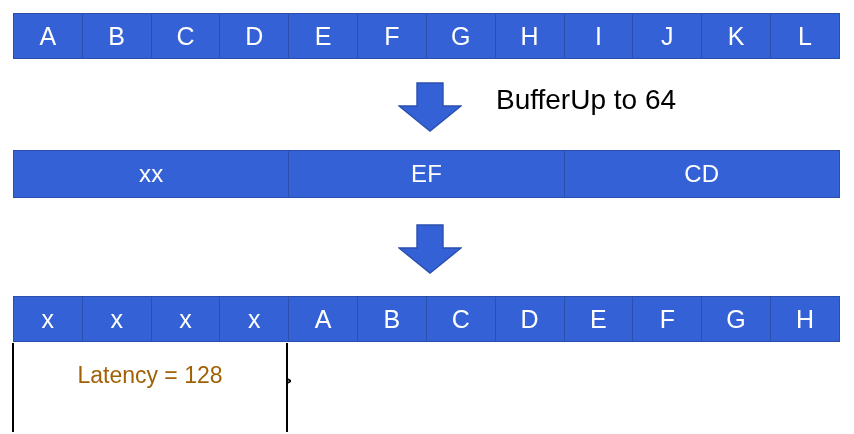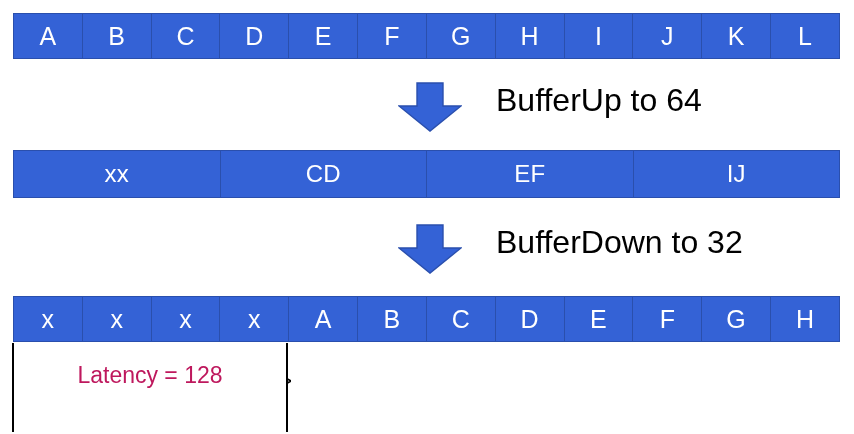--- a/index.html
+++ b/index.html
@@ -63,21 +63,21 @@
     top: 2px;
     width: 64px;
     height: 50px;
   }
   .arrow-down svg { display: block; width: 64px; height: 50px; }
 
   .step-label {
     position: absolute;
     left: 496px;
     top: 5px;
-    font-size: 32px;
+    font-size: 28px;
     color: #000000;
     line-height: 30px;
     white-space: nowrap;
   }
 
   
   .latency {
     position: absolute;
     left: 0;
     top: 341px;
@@ -104,21 +104,21 @@
   .dim-arrows svg { display: block; }
 
   .latency-text {
     position: absolute;
     left: 14px;
     top: 21px;
     width: 272px;
     text-align: center;
     font-size: 23px;
     line-height: 27px;
-    color: #be185d;
+    color: #a16207;
   }
   .latency-text .ln { display: block; }
   .latency-text .ln-1 { padding: 0 42px; background: #ffffff; }
   .latency-text .ln-2 { background: #ffffff; }
 </style>
 </head>
 <body>
 
 <div class="buffer-row row-top">
   <div class="cell">A</div>
@@ -139,32 +139,30 @@
   <div class="arrow-down">
     <svg viewBox="0 0 64 50" xmlns="http://www.w3.org/2000/svg">
       <polygon points="19,1 45,1 45,24 63,24 32,49 1,24 19,24" fill="#3462d6" stroke="#2a4fad" stroke-width="1.4" stroke-linejoin="miter"></polygon>
     </svg>
   </div>
   <div class="step-label">BufferUp to 64</div>
 </div>
 
 <div class="buffer-row row-middle">
   <div class="cell">xx</div>
+  <div class="cell">EF</div>
   <div class="cell">CD</div>
-  <div class="cell">EF</div>
-  <div class="cell">IJ</div>
 </div>
 
 <div class="step step-down">
   <div class="arrow-down">
     <svg viewBox="0 0 64 50" xmlns="http://www.w3.org/2000/svg">
       <polygon points="19,1 45,1 45,24 63,24 32,49 1,24 19,24" fill="#3462d6" stroke="#2a4fad" stroke-width="1.4" stroke-linejoin="miter"></polygon>
     </svg>
   </div>
-  <div class="step-label">BufferDown to 32</div>
 </div>
 
 <div class="buffer-row row-bottom">
   <div class="cell">x</div>
   <div class="cell">x</div>
   <div class="cell">x</div>
   <div class="cell">x</div>
   <div class="cell">A</div>
   <div class="cell">B</div>
   <div class="cell">C</div>

